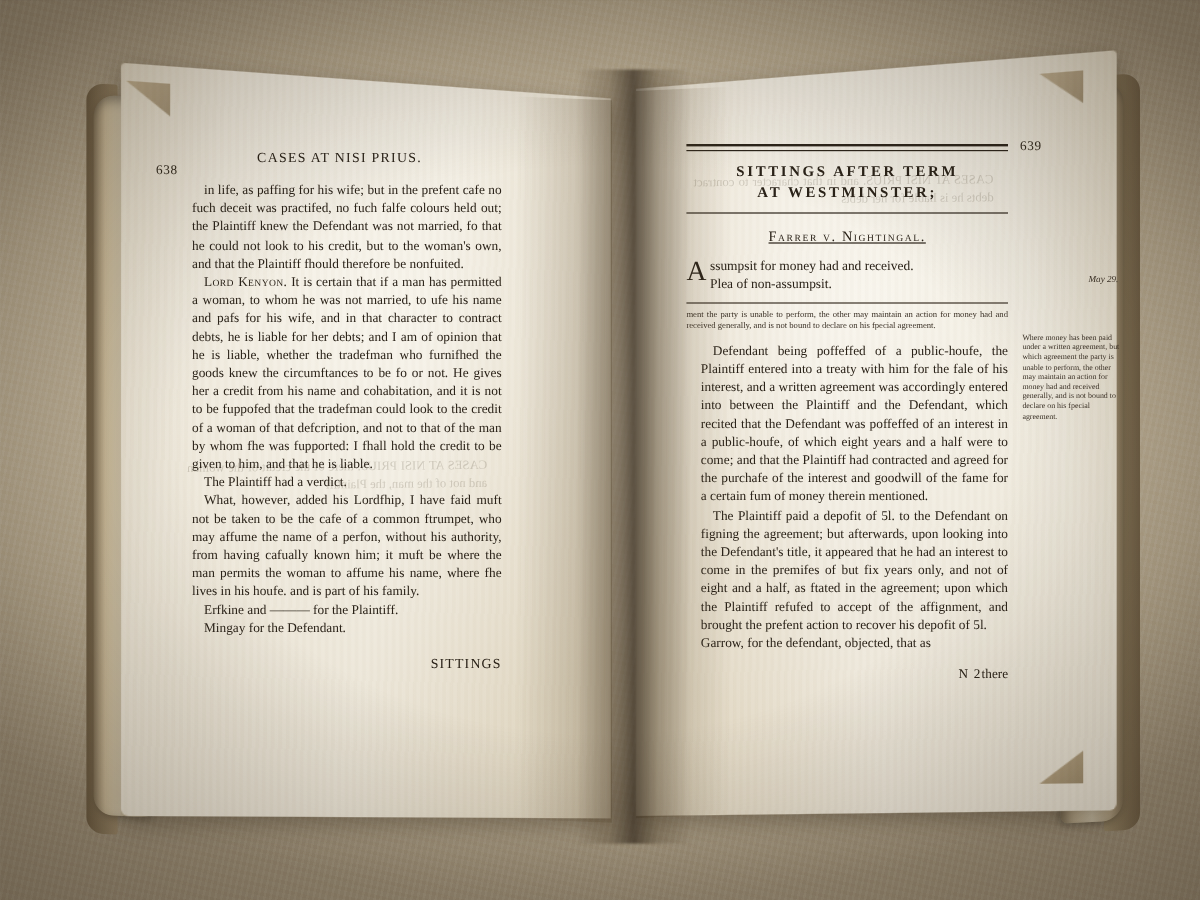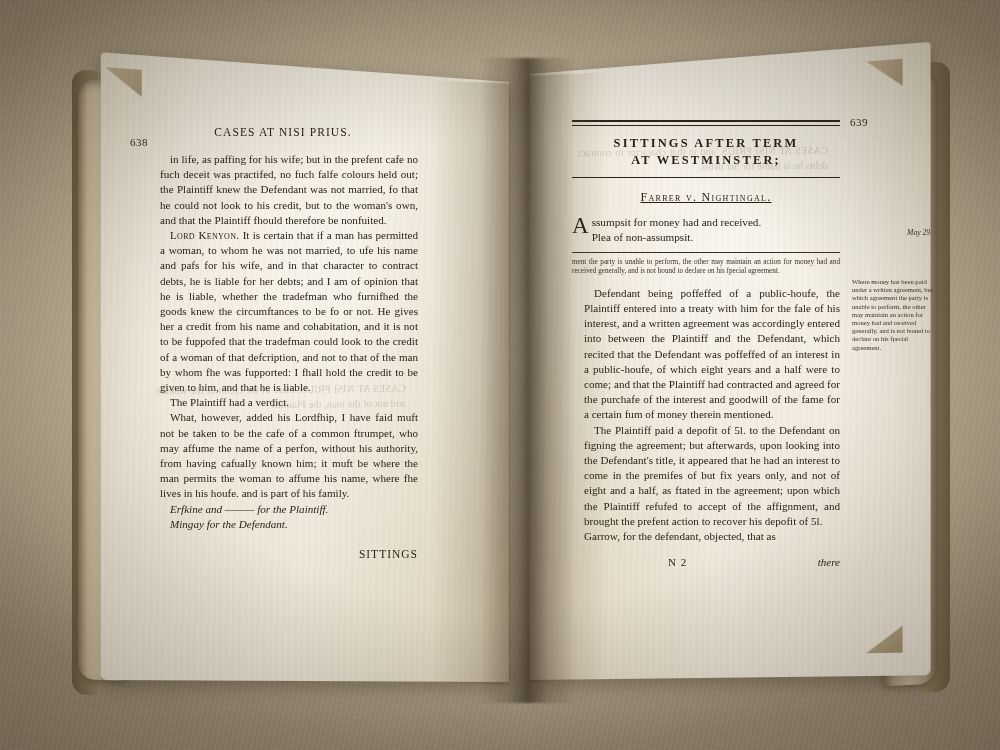--- a/index.html
+++ b/index.html
@@ -179,21 +179,21 @@
   .body-par {
     font-size: 11.1px;
     line-height: 15.2px;
     text-align: justify;
     text-indent: 10px;
     margin: 0 0 0 12px;
     hyphens: manual;
   }
   .body-par.noindent { text-indent: 0; }
   .sc { font-variant: small-caps; letter-spacing: .3px; }
-  .it { font-style: italic; }
+  .it { }
 
   
   .rule-double {
     border-top: 2px solid #2b2319;
     border-bottom: 1px solid #2b2319;
     height: 3px;
     margin: 10px 0 9px 0;
   }
   .rule-single {
     border-top: 1px solid #2b2319;
@@ -257,21 +257,21 @@
   }
   .catchword {
     font-variant: small-caps;
     letter-spacing: 1px;
     font-size: 11.5px;
     text-align: right;
     margin-top: 16px;
   }
   .signature-row {
     display: flex;
-    justify-content: space-between;
+    justify-content: flex-end;
     align-items: flex-end;
     margin-top: 12px;
     font-size: 11px;
   }
   .sig-mark { padding-left: 96px; letter-spacing: 1px; }
 
   
   .ghost {
     position: absolute;
     z-index: 2;

